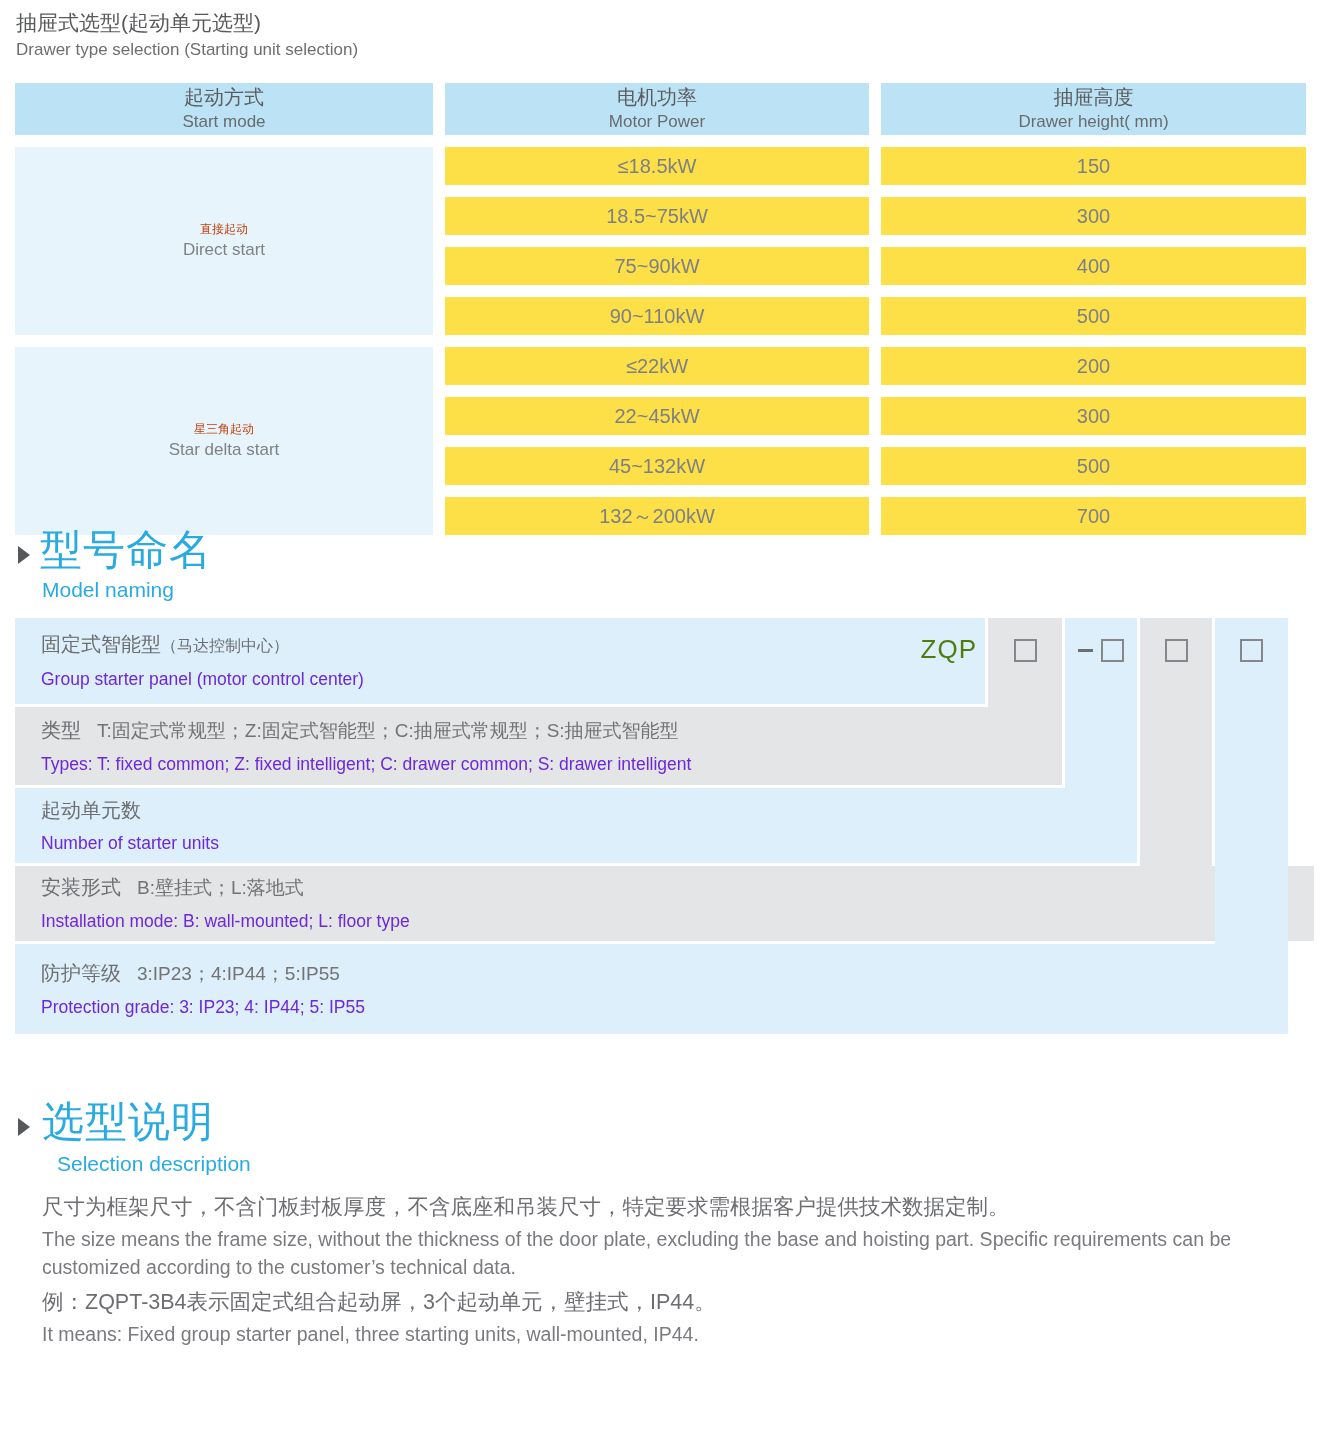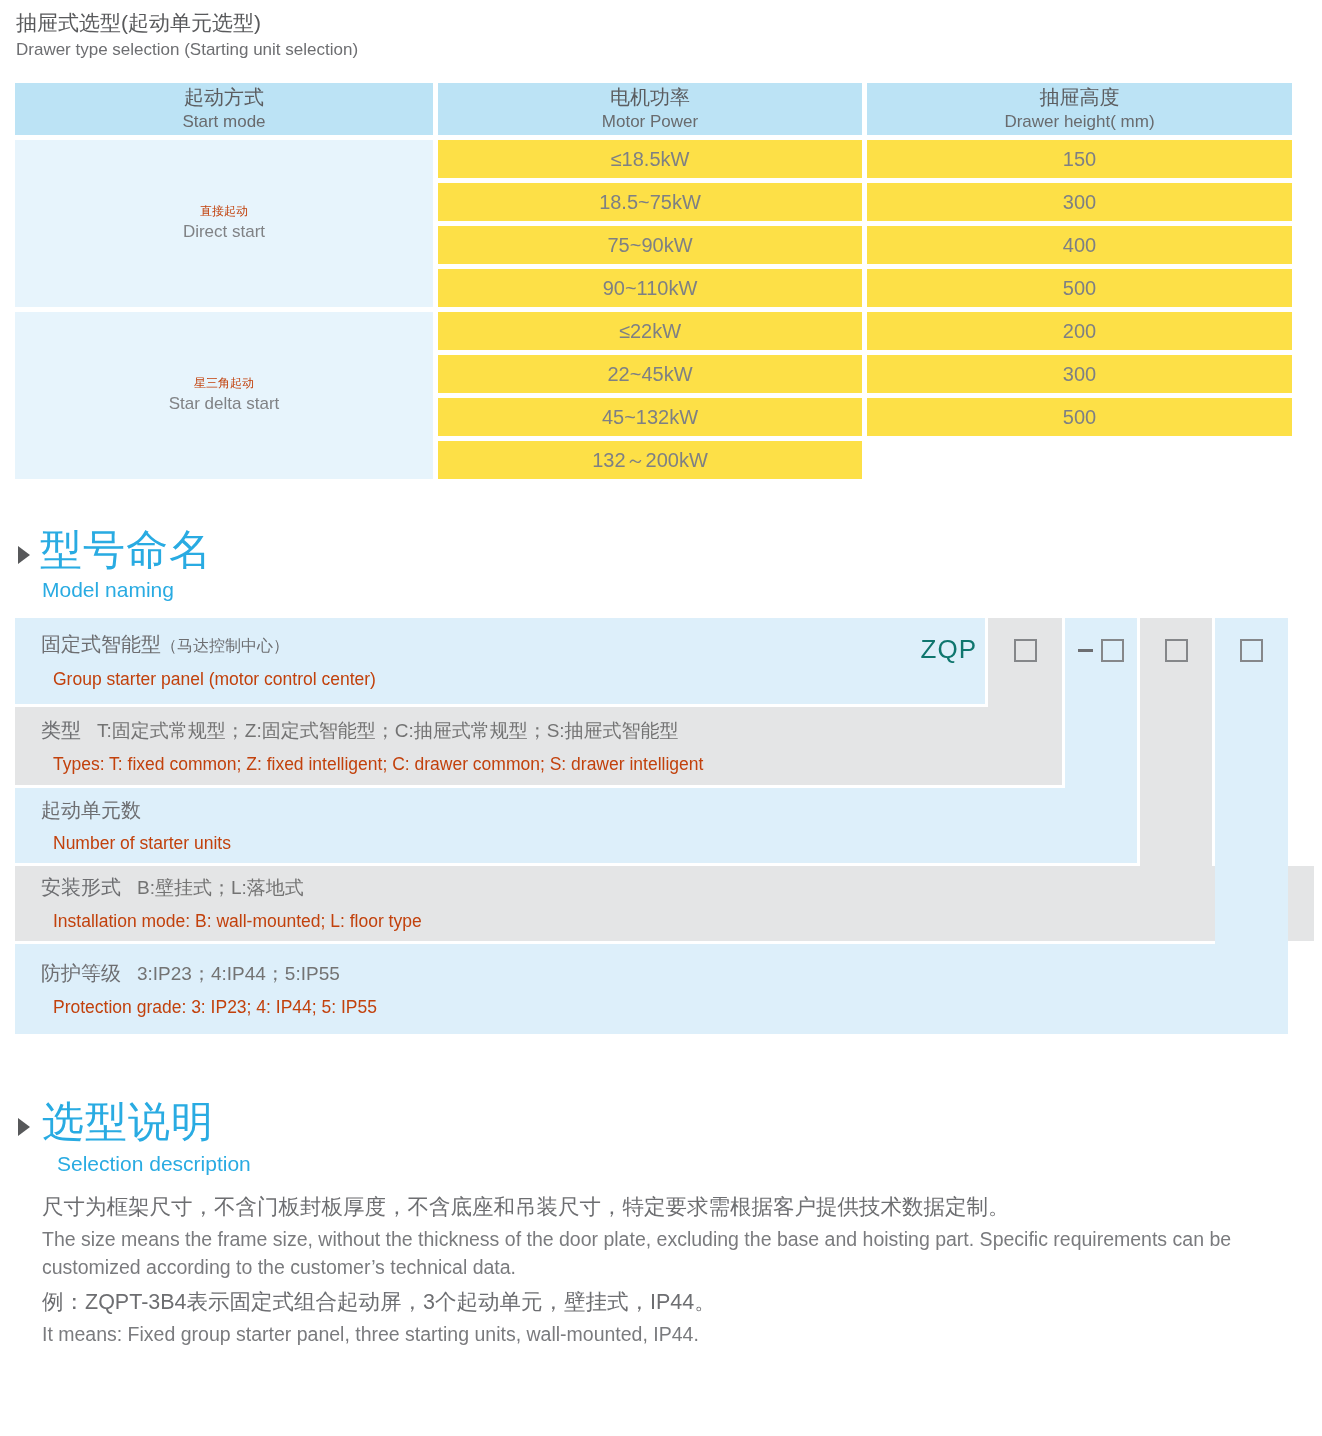--- a/index.html
+++ b/index.html
@@ -13,21 +13,21 @@
   
   .page-title-zh{font-size:21px;color:#58595b;line-height:30px;}
   .page-title-en{font-size:17px;color:#6d6e71;line-height:24px;}
 
   
   .sel-table{
     position:absolute;left:15px;top:83px;width:1273px;
     display:grid;
     grid-template-columns:418px 424px 425px;
     grid-template-rows:52px repeat(8,38px);
-    gap:5px;
+    gap:12px;
   }
   .th{
     background:#bce3f5;display:flex;flex-direction:column;align-items:center;justify-content:center;line-height:1.28;
   }
   .th .zh{font-size:20px;color:#5b5d60;}
   .th .en{font-size:17px;color:#696b6e;}
   .tg{
     background:#e7f4fc;display:flex;flex-direction:column;align-items:center;justify-content:center;line-height:1.4;
   }
   .tg .zh{font-size:12px;color:#c2410c;}
@@ -50,26 +50,26 @@
   
   #diagram{left:15px;top:618px;width:1273px;height:416px;}
   .band{
     position:absolute;left:0;box-sizing:border-box;
     display:flex;flex-direction:column;justify-content:center;
     padding-left:26px;
   }
   .blue{background:#ddeffa;}
   .gray{background:#e4e5e6;}
   .band .zh-line{font-size:20px;color:#6d6e71;line-height:24px;}
-  .band .en-line{font-size:17.5px;color:#c2410c;line-height:22px;margin-top:10px;margin-left:12px;}
+  .band .en-line{font-size:17.5px;color:#6d28d9;line-height:22px;margin-top:10px;}
   .band .detail{margin-left:16px;font-size:19px;color:#737373;}
   .band .note{font-size:16px;color:#6d6e71;}
   .code-prefix{
     position:absolute;right:8px;top:16px;
-    font-size:26px;color:#0f766e;letter-spacing:1px;
+    font-size:26px;color:#4d7c0f;letter-spacing:1px;
   }
   .vcol{
     position:absolute;top:0;box-sizing:border-box;
     display:flex;justify-content:center;align-items:flex-start;padding-top:21px;
   }
   .codebox{width:19px;height:19px;border:2px solid #85878a;background:transparent;flex:none;}
   .dash{width:15px;height:3px;background:#6d6e71;margin:10px 8px 0 0;flex:none;}
 
   
   .desc{left:42px;top:1192px;width:1256px;}
@@ -116,20 +116,21 @@
     <span class="zh">星三角起动</span>
     <span class="en">Star delta start</span>
   </div>
   <div class="td" style="grid-column:2;grid-row:6;">≤22kW</div>
   <div class="td" style="grid-column:3;grid-row:6;">200</div>
   <div class="td" style="grid-column:2;grid-row:7;">22~45kW</div>
   <div class="td" style="grid-column:3;grid-row:7;">300</div>
   <div class="td" style="grid-column:2;grid-row:8;">45~132kW</div>
   <div class="td" style="grid-column:3;grid-row:8;">500</div>
   <div class="td" style="grid-column:2;grid-row:9;">132～200kW</div>
+  <div class="td" style="grid-column:3;grid-row:9;">700</div>
 </div>
 
 <div class="abs tri" style="left:18px;top:546px;"></div>
 <div class="abs sec-zh" style="left:40px;top:526px;">型号命名</div>
 <div class="abs sec-en" style="left:42px;top:577px;">Model naming</div>
 
 <div id="diagram" class="abs">
 
   <div class="band blue" style="top:0;height:86px;width:970px;">
     <div class="zh-line">

